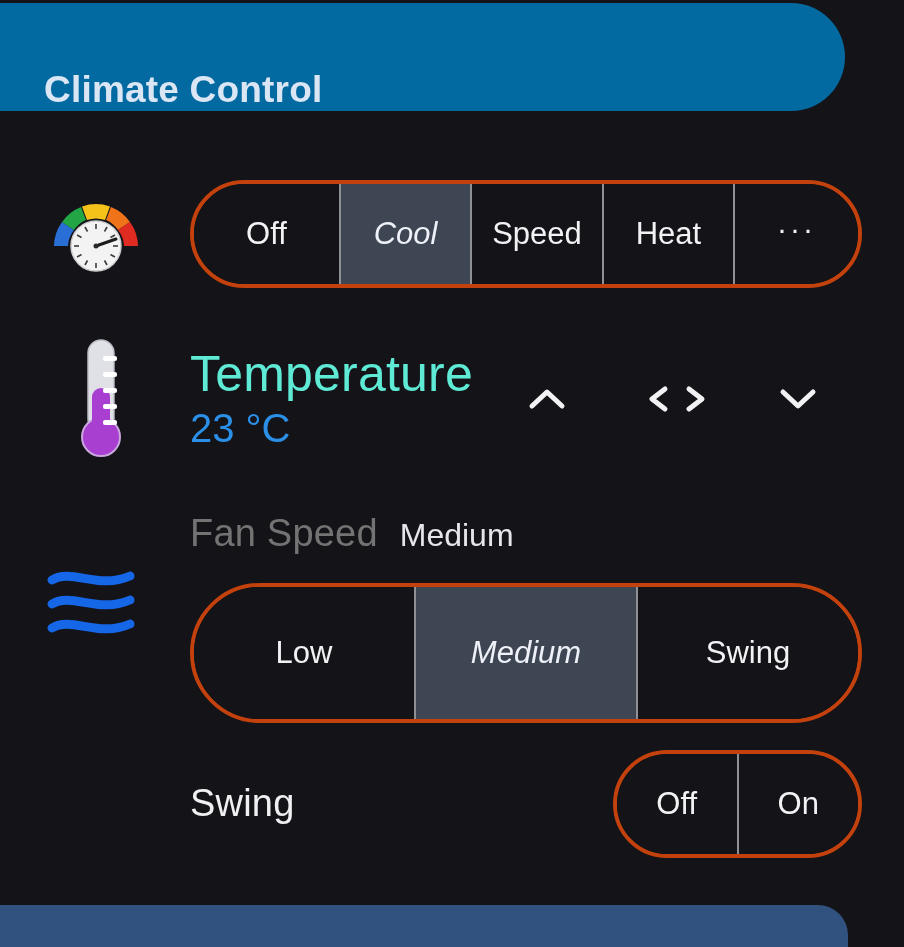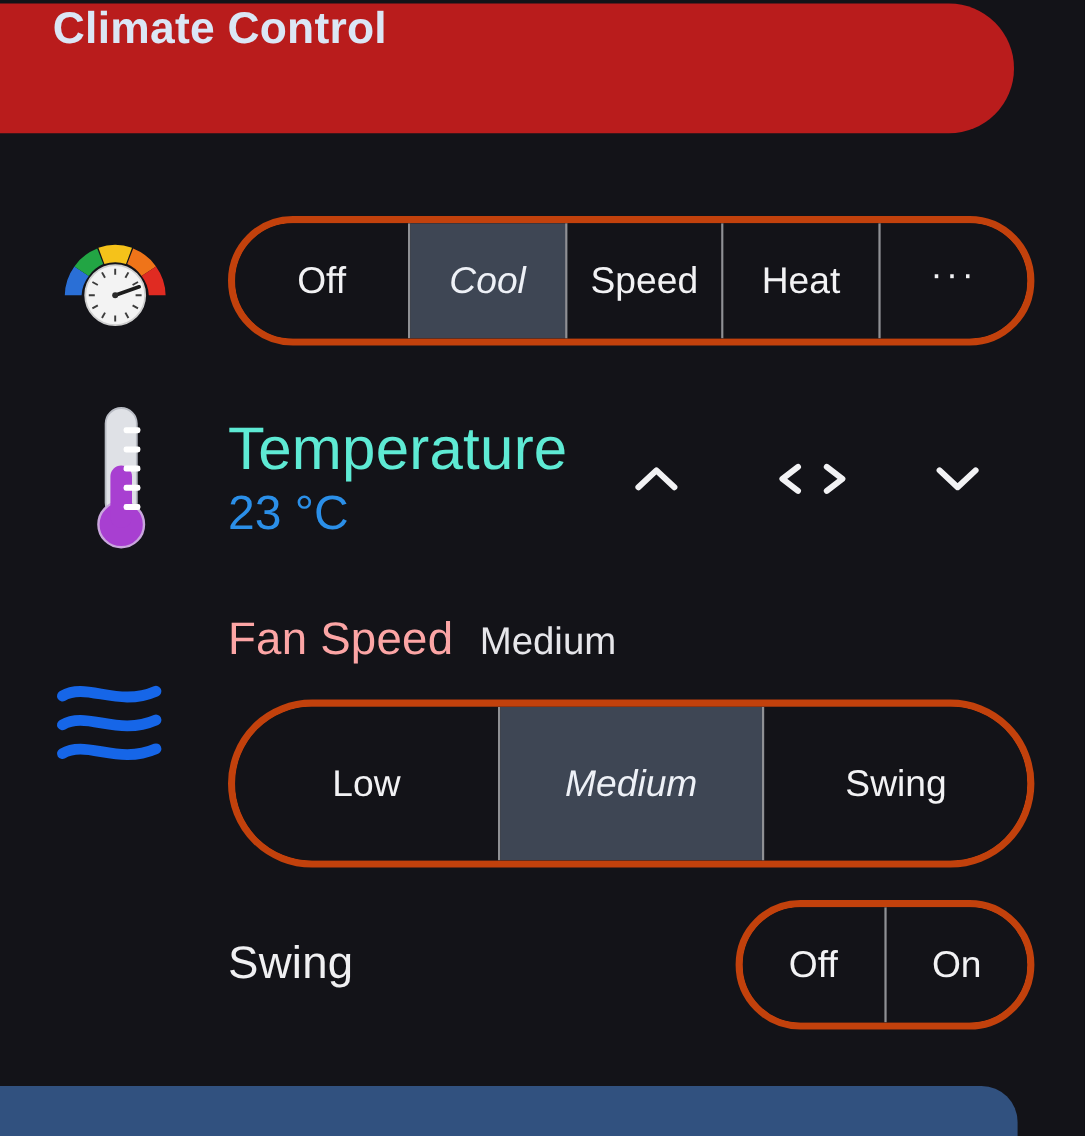--- a/index.html
+++ b/index.html
@@ -22,25 +22,25 @@
     background: #131318;
   }
 
   
   .header-bar {
     position: absolute;
     left: 0;
     top: 3px;
     width: 845px;
     height: 108px;
-    background: #b91c1c;
+    background: #0369a1;
     border-top-right-radius: 54px;
     border-bottom-right-radius: 54px;
     display: flex;
-    align-items: flex-start;
+    align-items: flex-end;
   }
   .header-title {
     color: #dbe6f5;
     font-size: 37px;
     font-weight: bold;
     letter-spacing: 0.2px;
     margin-left: 44px;
   }
 
   
@@ -59,21 +59,21 @@
     display: flex;
     align-items: center;
     justify-content: center;
   }
 
   
   .segmented {
     position: absolute;
     display: flex;
     align-items: stretch;
-    border: 6px solid #c2410c;
+    border: 4px solid #c2410c;
     border-radius: 100px;
     background: #131318;
     overflow: hidden;
     box-sizing: border-box;
   }
   .segment {
     flex: 1 1 0;
     display: flex;
     align-items: center;
     justify-content: center;
@@ -169,21 +169,21 @@
   #fan-icon { left: 38px; top: 558px; width: 110px; height: 90px; }
   .fan-heading {
     position: absolute;
     left: 190px;
     top: 512px;
     display: flex;
     align-items: baseline;
     gap: 22px;
   }
   .fan-label {
-    color: #fca5a5;
+    color: #737373;
     font-size: 38px;
     letter-spacing: 0.2px;
   }
   .fan-value {
     color: #e6e6ea;
     font-size: 32px;
   }
 
   
   .swing-label {

